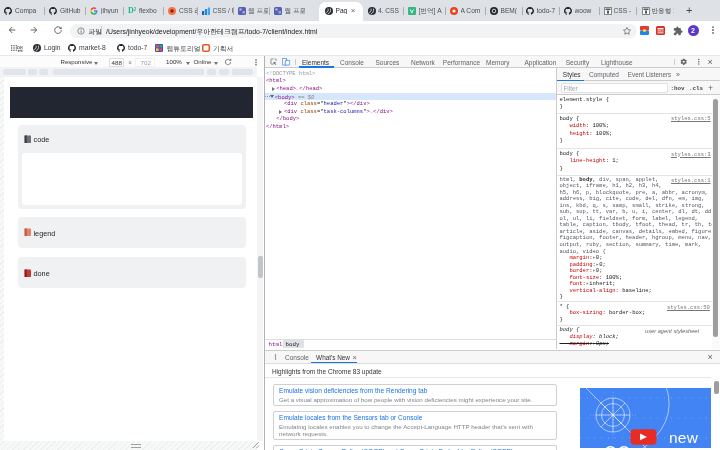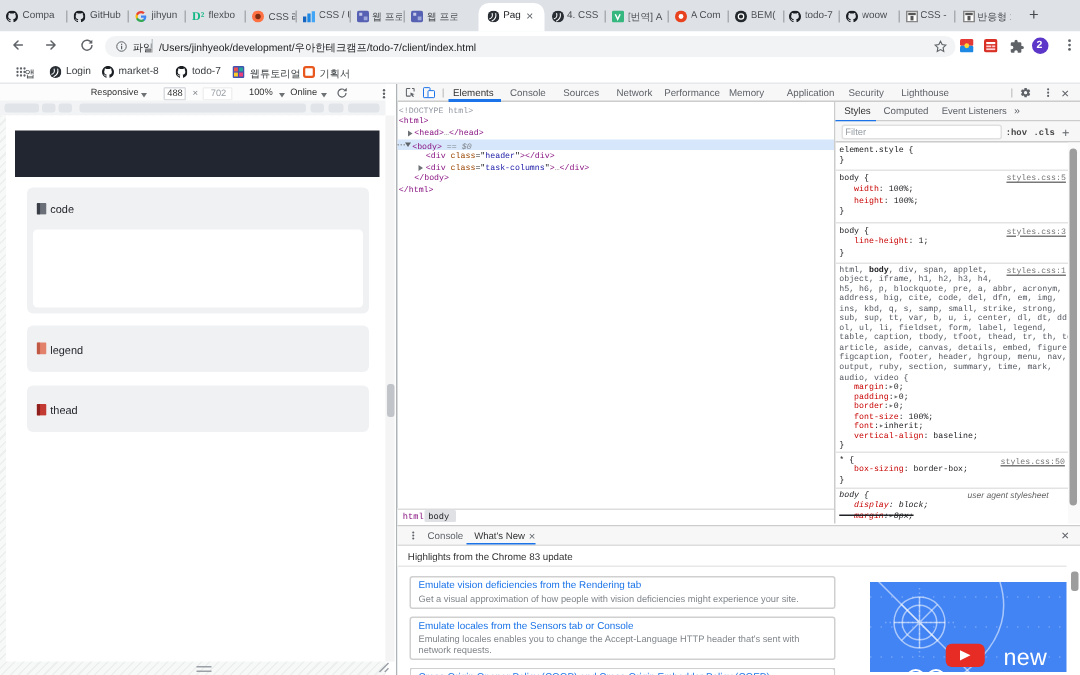--- a/index.html
+++ b/index.html
@@ -344,21 +344,21 @@
       </svg>
     </div>
 <span class="a" style="left:33.5px;top:228.6px;font-size:7.3px;color:#1f2126">legend</span>
 <div class="a" style="left:18.3px;top:257.2px;width:227.7px;height:31.2px;background:#f0f1f3;border-radius:4px"></div>
 <div class="a" style="left:23.7px;top:268.7px">
       <svg width="7.5" height="8.5">
         <rect x="0.6" y="0.4" width="6.4" height="7.7" rx="0.8" fill="#c33a32"></rect>
         <rect x="0.6" y="0.4" width="2.1" height="7.7" fill="#8f1f1c"></rect>
       </svg>
     </div>
-<span class="a" style="left:33.5px;top:269px;font-size:7.3px;color:#1f2126">thead</span>
+<span class="a" style="left:33.5px;top:269px;font-size:7.3px;color:#1f2126">done</span>
 
 <div class="a" style="left:256.7px;top:76.5px;width:6.8px;height:364.5px;background:#f4f4f5"></div>
 <div class="a" style="left:258px;top:256px;width:4.5px;height:22px;background:#c1c4c9;border-radius:2px"></div>
 
 <div class="a" style="left:131px;top:444px;width:10px;height:1.3px;background:#9aa0a6"></div>
 <div class="a" style="left:131px;top:446.5px;width:10px;height:1.3px;background:#9aa0a6"></div>
 <div class="a" style="left:252px;top:441px">
       <svg width="8" height="8">
         <path d="M7 1L1 7M7 4.5L4.5 7" stroke="#9aa0a6" stroke-width="1"></path>
       </svg>

